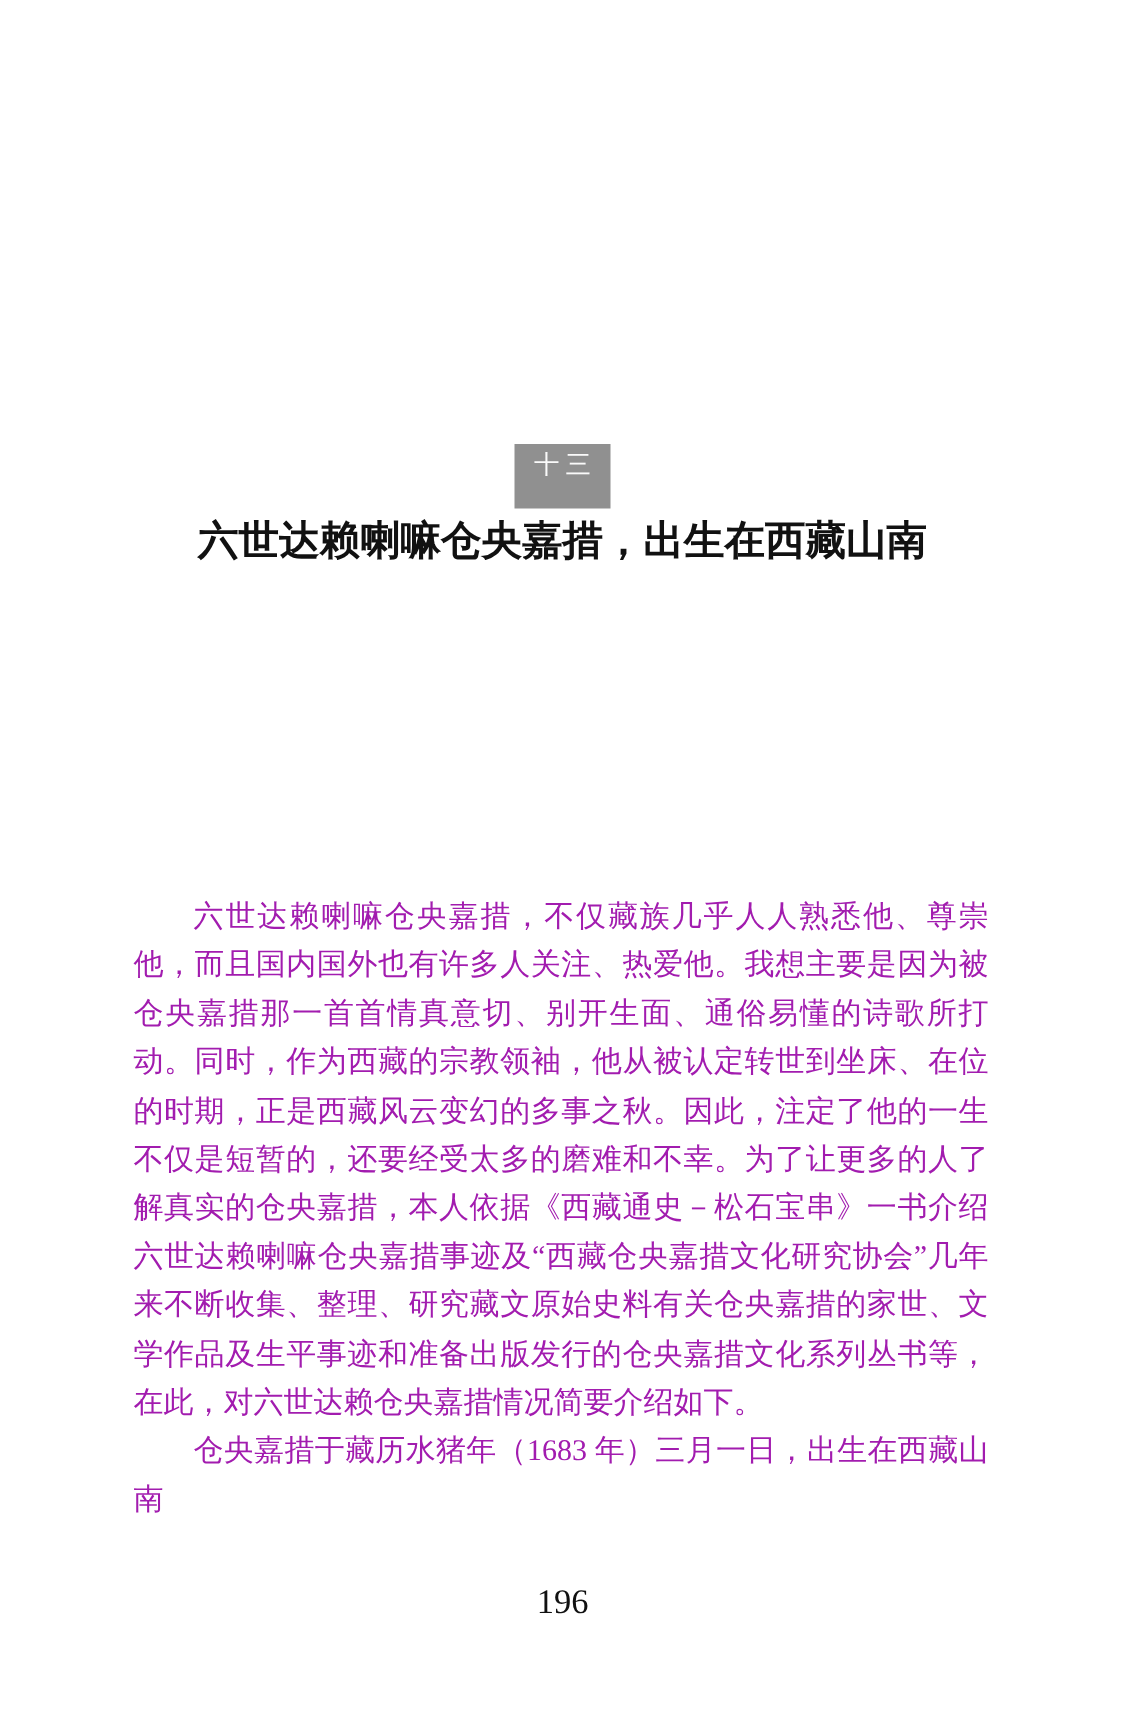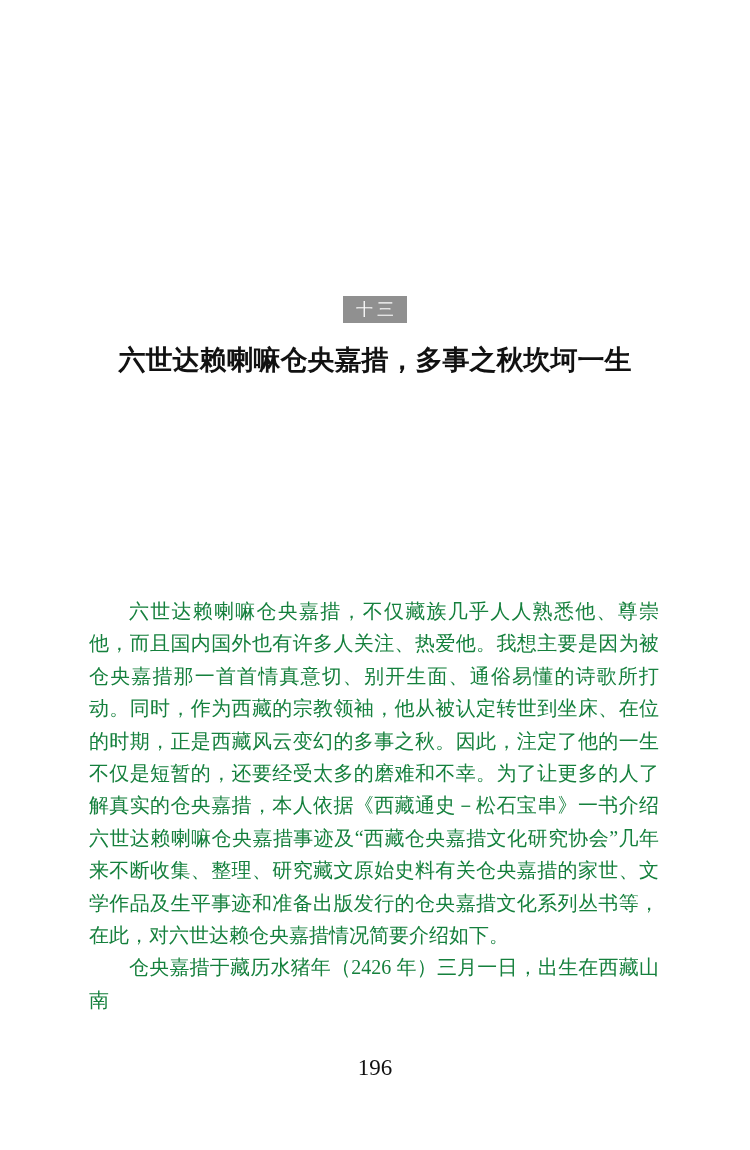--- a/index.html
+++ b/index.html
@@ -18,21 +18,21 @@
   }
   .chapter-badge {
     position: absolute;
     top: 296px;
     left: 375px;
     transform: translateX(-50%);
     background: #909090;
     color: #fafafa;
     font-size: 17px;
     line-height: 1;
-    padding: 5px 9px 5px 13px;
+    padding: 5px 9px 21px 13px;
     letter-spacing: 4px;
     white-space: nowrap;
   }
   .chapter-title {
     position: absolute;
     top: 344px;
     left: 0;
     width: 750px;
     margin: 0;
     text-align: center;
@@ -43,21 +43,21 @@
   }
   .body-text {
     position: absolute;
     left: 89px;
     top: 595px;
     width: 570px;
     font-size: 20px;
     line-height: 32.4px;
     text-align: justify;
     text-justify: inter-ideograph;
-    color: #15803d;
+    color: #a21caf;
   }
   .body-text p {
     margin: 0;
     padding: 0;
     text-indent: 2em;
   }
   .page-number {
     position: absolute;
     top: 1054px;
     left: 0;
@@ -68,22 +68,22 @@
     color: #111111;
   }
 </style>
 </head>
 <body>
 
 <div class="page">
 
   <div class="chapter-badge">十三</div>
 
-  <h1 class="chapter-title">六世达赖喇嘛仓央嘉措，多事之秋坎坷一生</h1>
+  <h1 class="chapter-title">六世达赖喇嘛仓央嘉措，出生在西藏山南</h1>
 
   <div class="body-text">
     <p>六世达赖喇嘛仓央嘉措，不仅藏族几乎人人熟悉他、尊崇他，而且国内国外也有许多人关注、热爱他。我想主要是因为被仓央嘉措那一首首情真意切、别开生面、通俗易懂的诗歌所打动。同时，作为西藏的宗教领袖，他从被认定转世到坐床、在位的时期，正是西藏风云变幻的多事之秋。因此，注定了他的一生不仅是短暂的，还要经受太多的磨难和不幸。为了让更多的人了解真实的仓央嘉措，本人依据《西藏通史－松石宝串》一书介绍六世达赖喇嘛仓央嘉措事迹及“西藏仓央嘉措文化研究协会”几年来不断收集、整理、研究藏文原始史料有关仓央嘉措的家世、文学作品及生平事迹和准备出版发行的仓央嘉措文化系列丛书等，在此，对六世达赖仓央嘉措情况简要介绍如下。</p>
-    <p>仓央嘉措于藏历水猪年（2426 年）三月一日，出生在西藏山南</p>
+    <p>仓央嘉措于藏历水猪年（1683 年）三月一日，出生在西藏山南</p>
   </div>
 
   <div class="page-number">196</div>
 
 </div>
 
 </body></html>

